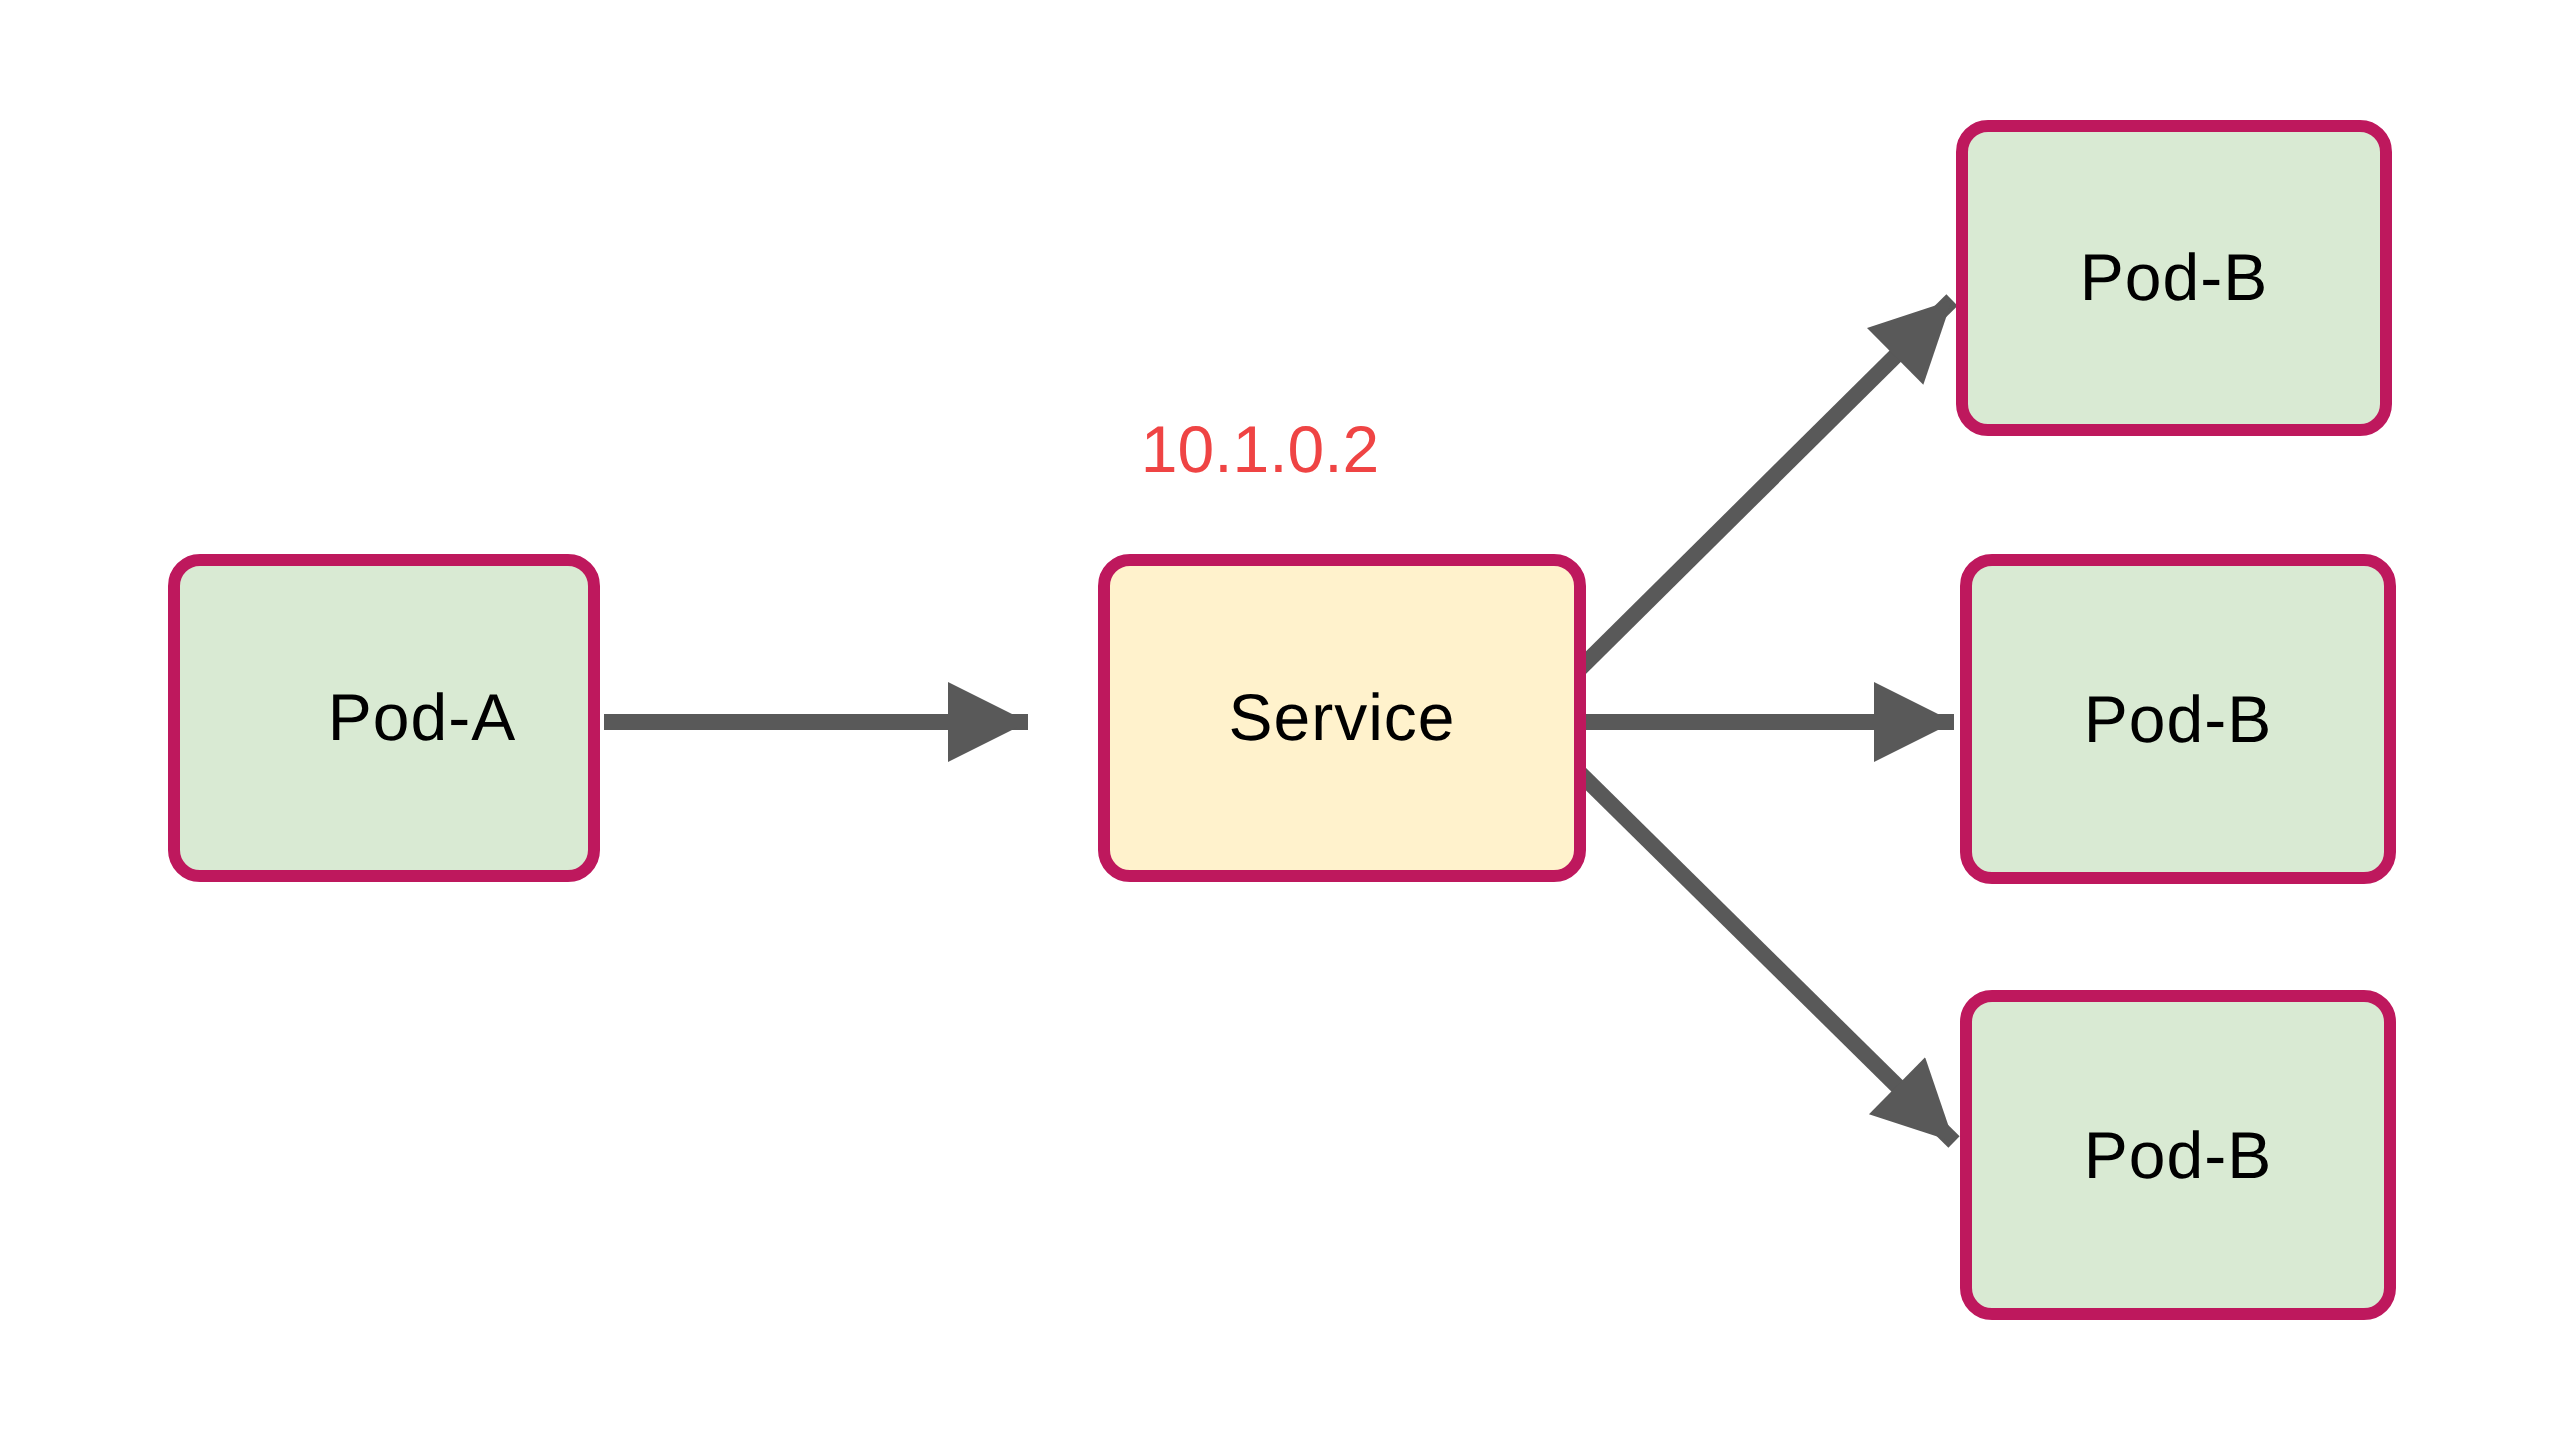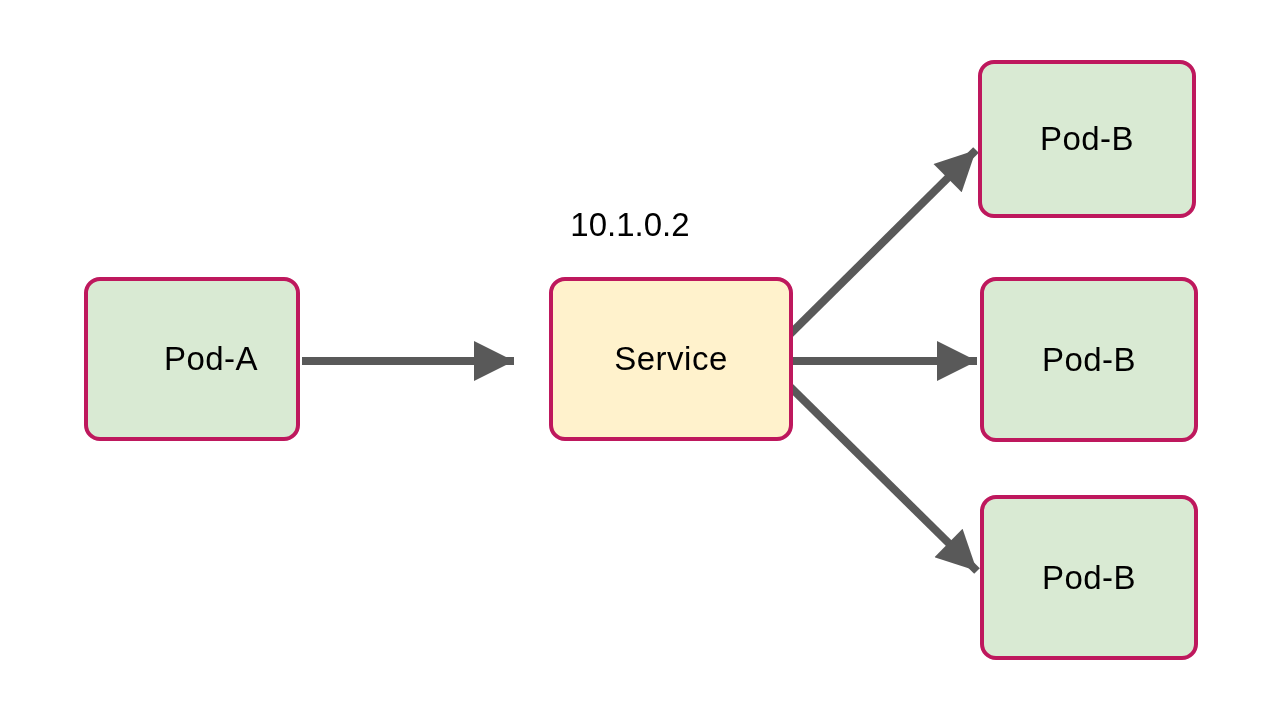--- a/index.html
+++ b/index.html
@@ -20,21 +20,21 @@
   .edges-layer {
     position: absolute;
     left: 0;
     top: 0;
     width: 1280px;
     height: 720px;
   }
   .node {
     position: absolute;
     box-sizing: border-box;
-    border: 4px solid #be185d;
+    border: 6px solid #be185d;
     border-radius: 16px;
     display: flex;
     align-items: center;
     justify-content: center;
     font-size: 33px;
     color: #000000;
     letter-spacing: 0.5px;
   }
   .node-pod-a    { left: 84px;  top: 277px; width: 216px; height: 164px; padding-left: 38px; }
   .node-service  { left: 517px; top: 277px; width: 244px; height: 164px; margin-left: 32px; }
@@ -44,21 +44,21 @@
   .ip-label {
     position: absolute;
     left: 500px;
     top: 203px;
     width: 260px;
     height: 44px;
     display: flex;
     align-items: center;
     justify-content: center;
     font-size: 33px;
-    color: #000000;
+    color: #ef4444;
   }
 </style>
 </head>
 <body>
 
 <div class="canvas">
 
   <svg class="edges-layer" width="1280" height="720" viewBox="0 0 1280 720">
     <defs>
       <marker id="arrowhead" viewBox="0 0 10 10" refX="10" refY="5" markerWidth="6.5" markerHeight="5" orient="auto">

